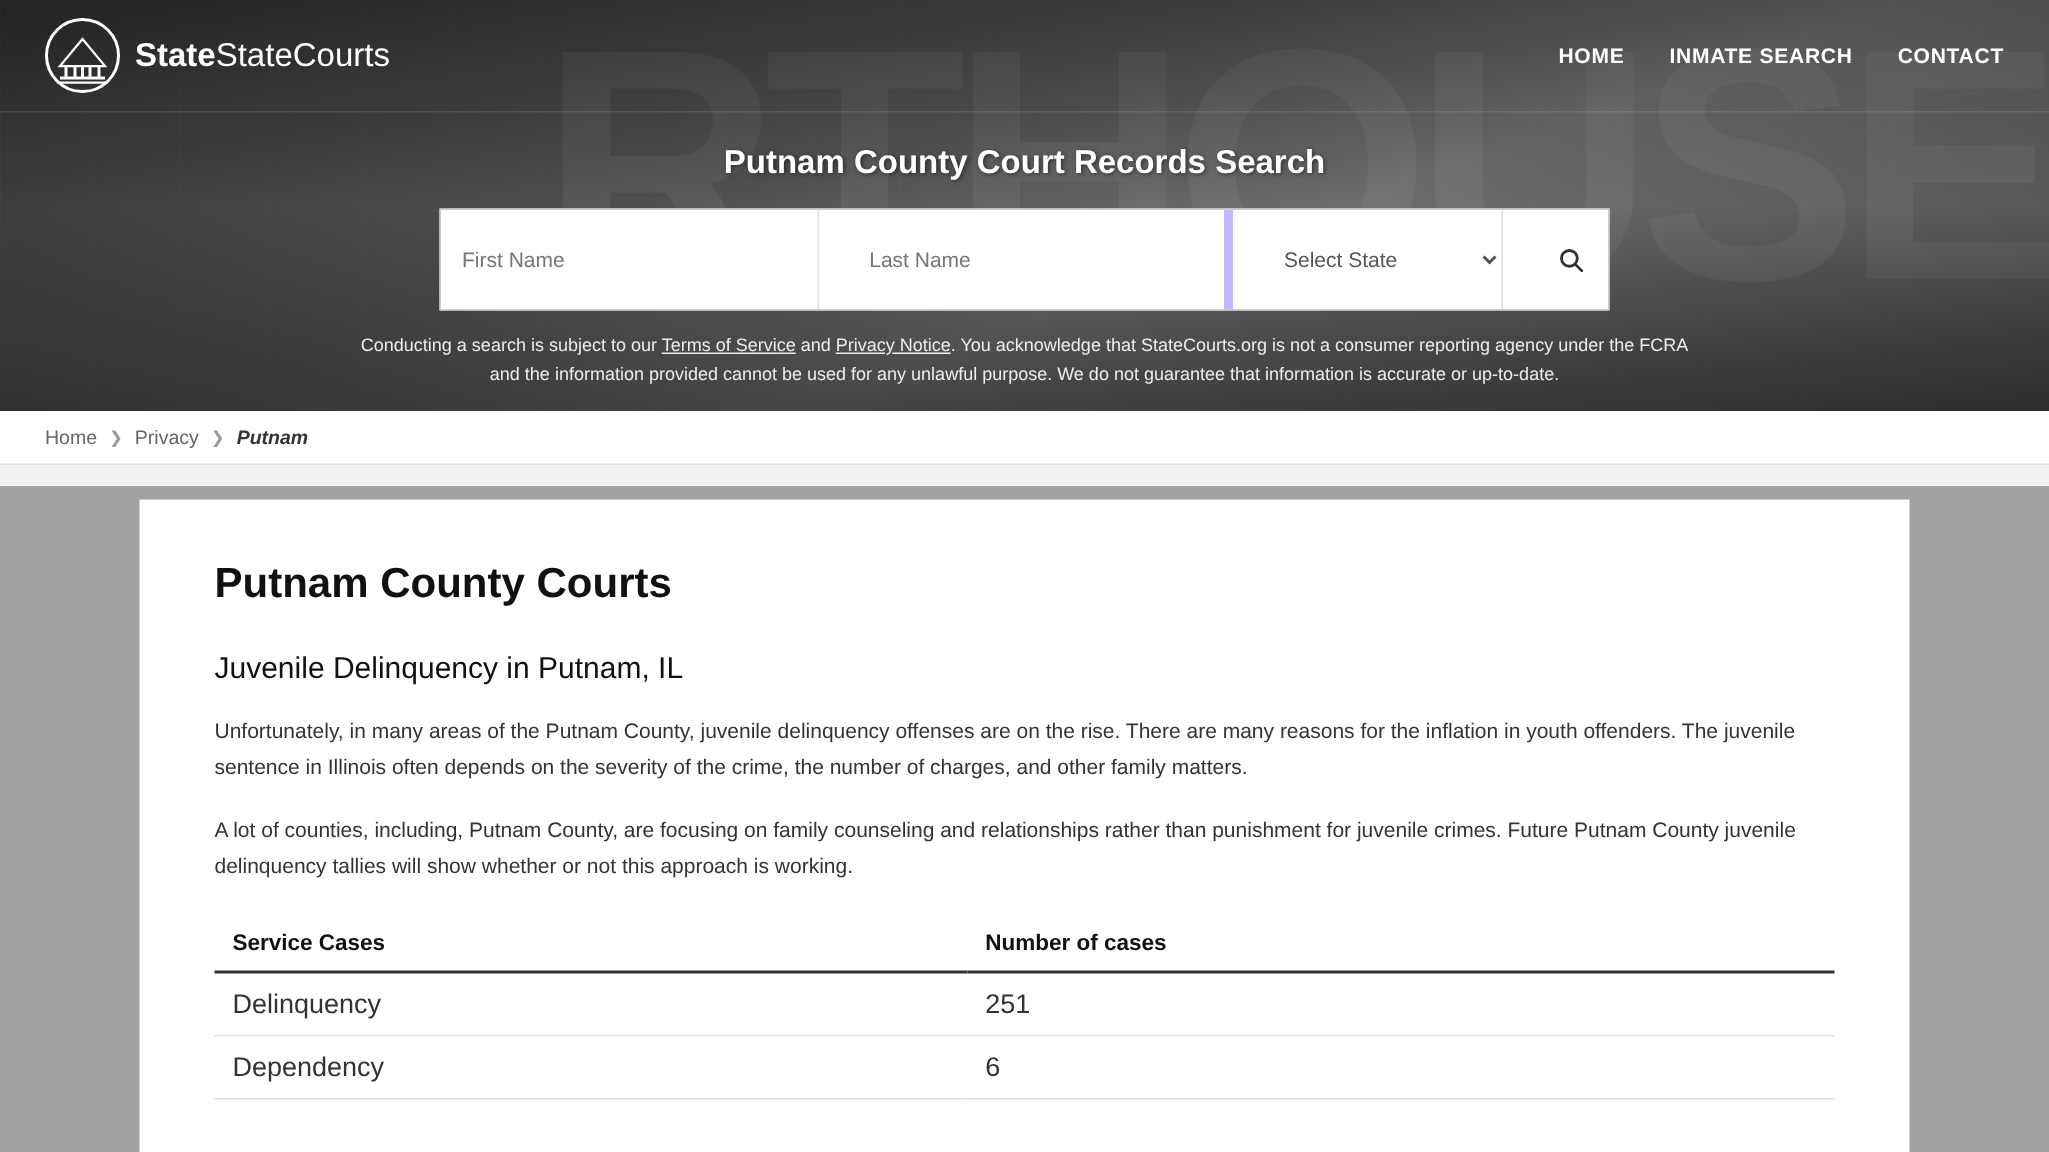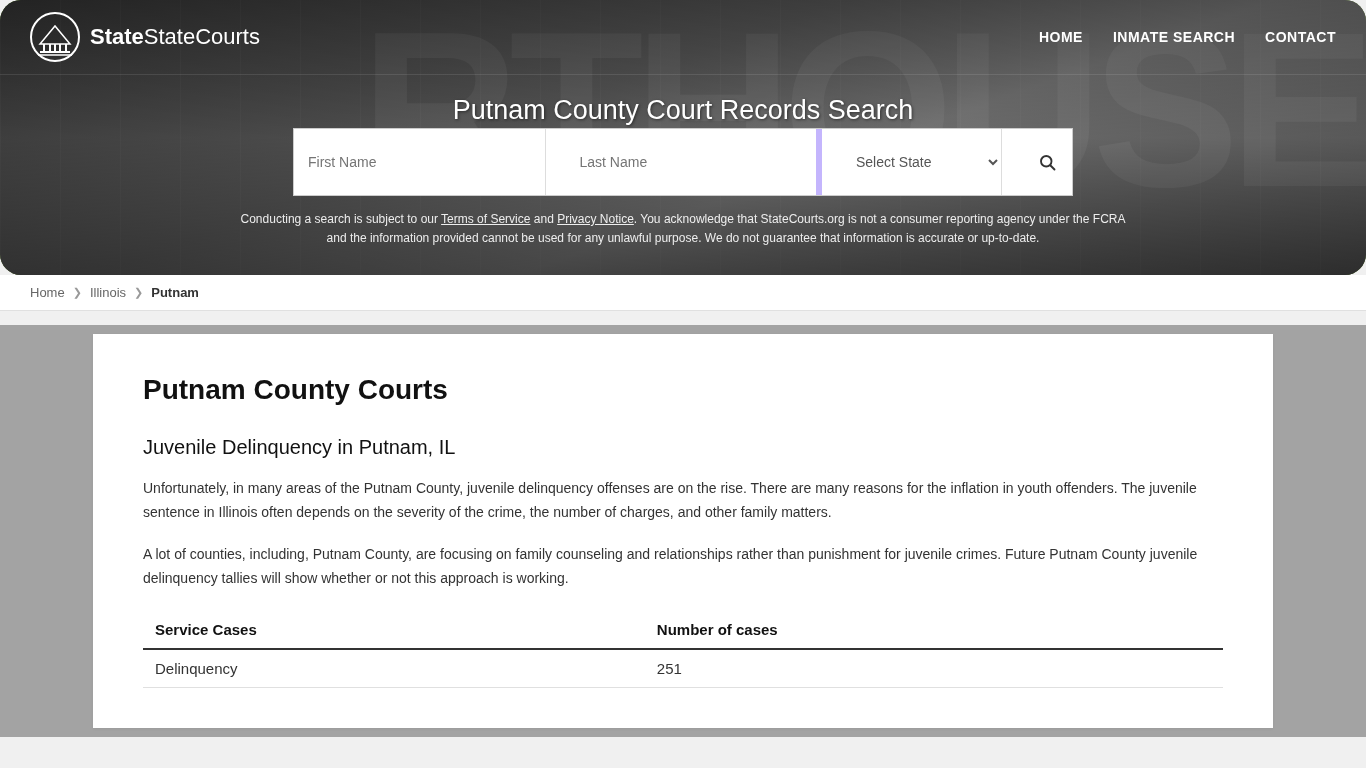--- a/index.html
+++ b/index.html
@@ -4,21 +4,20 @@
   <style>
     * { margin: 0; padding: 0; box-sizing: border-box; }
     body { font-family: Arial, sans-serif; font-size: 14px; color: #333; background: #f0f0f0; }
 
     
     .header {
       position: relative;
       background: #4d7c0f;
       overflow: hidden;
       min-height: 220px;
-      border-radius: 21px;
     }
     .header-bg {
       position: absolute;
       inset: 0;
       background: 
         repeating-linear-gradient(90deg, rgba(255,255,255,0.03) 0px, rgba(255,255,255,0.03) 1px, transparent 1px, transparent 60px),
         linear-gradient(160deg, #3a3a3a 0%, #666 40%, #888 60%, #5a5a5a 100%);
       z-index: 0;
     }
     
@@ -70,23 +69,23 @@
       padding: 5px 0;
     }
 
     
     .hero {
       text-align: center;
       padding: 20px 20px 15px;
     }
     .hero-title {
       color: white;
-      font-size: 27px;
-      font-weight: normal;
-      margin-bottom: 2px;
+      font-size: 22px;
+      font-weight: bold;
+      margin-bottom: 18px;
       text-shadow: 1px 1px 3px rgba(0,0,0,0.5);
     }
     .search-bar {
       display: flex;
       justify-content: center;
       margin-bottom: 14px;
     }
     .search-input-group {
       display: flex;
       background: white;
@@ -128,21 +127,21 @@
       justify-content: center;
     }
     .search-btn svg {
       width: 18px;
       height: 18px;
     }
     .disclaimer {
       color: rgba(255,255,255,0.9);
       font-size: 12px;
       max-width: 900px;
-      margin: 12px auto;
+      margin: 0 auto;
       line-height: 1.6;
     }
     .disclaimer a {
       color: rgba(255,255,255,0.9);
       text-decoration: underline;
     }
 
     
     .breadcrumb {
       background: white;
@@ -158,20 +157,21 @@
       color: #666;
       text-decoration: none;
     }
     .breadcrumb-arrow {
       color: #999;
       font-size: 11px;
     }
     .breadcrumb-current {
       font-weight: bold;
       color: #333;
+      font-style: italic;
     }
 
     
     .page-wrapper {
       max-width: 1366px;
       margin: 14px auto;
       padding: 9px 50px;
       background: #a3a3a3;
     }
     .content-card {
@@ -209,21 +209,21 @@
     .data-table th {
       font-size: 15px;
       font-weight: bold;
       color: #111;
       padding: 10px 12px;
       text-align: left;
       border-bottom: 2px solid #333;
     }
     .data-table td {
       padding: 10px 12px;
-      font-size: 15px;
+      font-size: 18px;
       color: #333;
       border-bottom: 1px solid #e0e0e0;
     }
 
     
     .bg-letters {
       position: absolute;
       top: 0; right: 0;
       font-size: 220px;
       font-weight: bold;
@@ -300,21 +300,21 @@
       <p class="disclaimer">
         Conducting a search is subject to our <a href="#">Terms of Service</a> and <a href="#">Privacy Notice</a>. You acknowledge that StateCourts.org is not a consumer reporting agency under the FCRA and the information provided cannot be used for any unlawful purpose. We do not guarantee that information is accurate or up-to-date.
       </p>
     </div>
   </div>
 </header>
 
 <nav class="breadcrumb">
   <a href="#">Home</a>
   <span class="breadcrumb-arrow">❯</span>
-  <a href="#">Illinois</a>
+  <a href="#">Privacy</a>
   <span class="breadcrumb-arrow">❯</span>
   <span class="breadcrumb-current">Putnam</span>
 </nav>
 
 <div class="page-wrapper">
   <div class="content-card">
     <h1 class="content-title">Putnam County Courts</h1>
     <h2 class="section-title">Juvenile Delinquency in Putnam, IL</h2>
     <p class="body-text">Unfortunately, in many areas of the Putnam County, juvenile delinquency offenses are on the rise. There are many reasons for the inflation in youth offenders. The juvenile sentence in Illinois often depends on the severity of the crime, the number of charges, and other family matters.</p>
     <p class="body-text">A lot of counties, including, Putnam County, are focusing on family counseling and relationships rather than punishment for juvenile crimes. Future Putnam County juvenile delinquency tallies will show whether or not this approach is working.</p>
@@ -324,16 +324,20 @@
         <tr>
           <th>Service Cases</th>
           <th>Number of cases</th>
         </tr>
       </thead>
       <tbody id="table-body">
       <tr>
     <td>Delinquency</td>
     <td>251</td>
   </tr>
+          <tr>
+    <td>Dependency</td>
+    <td>6</td>
+  </tr>
         </tbody>
     </table>
   </div>
 </div>
 
 </body></html>

